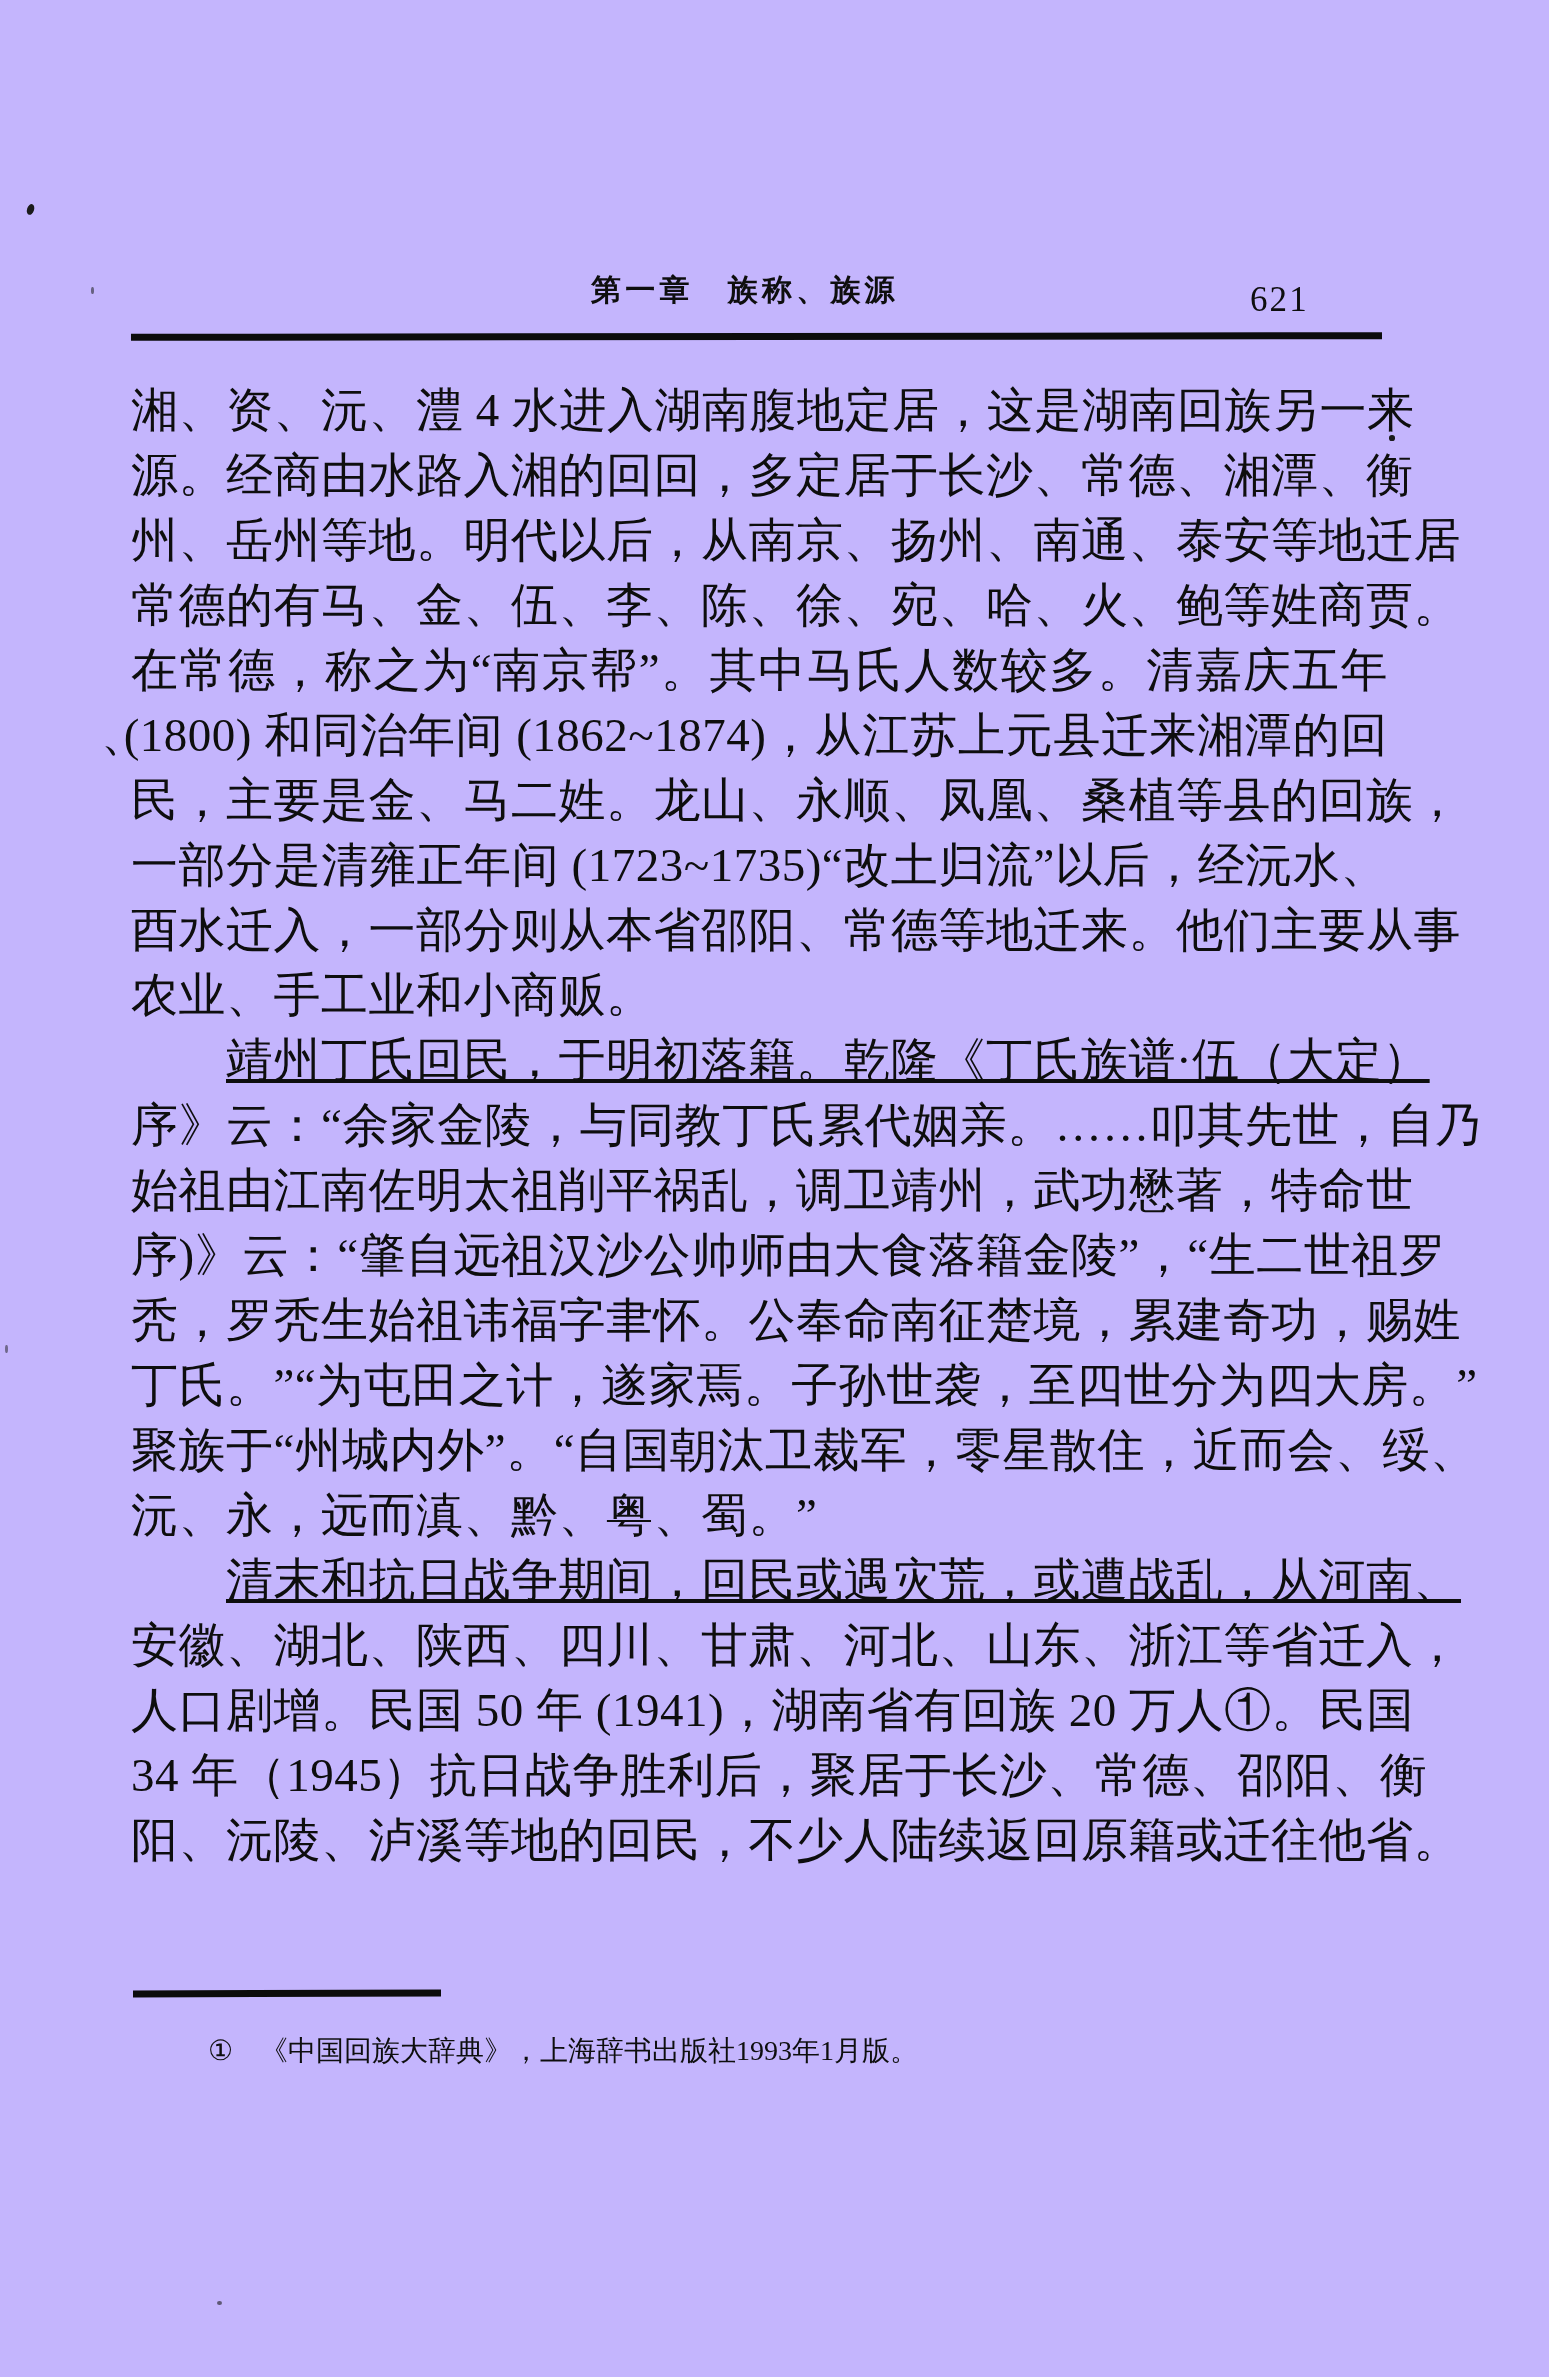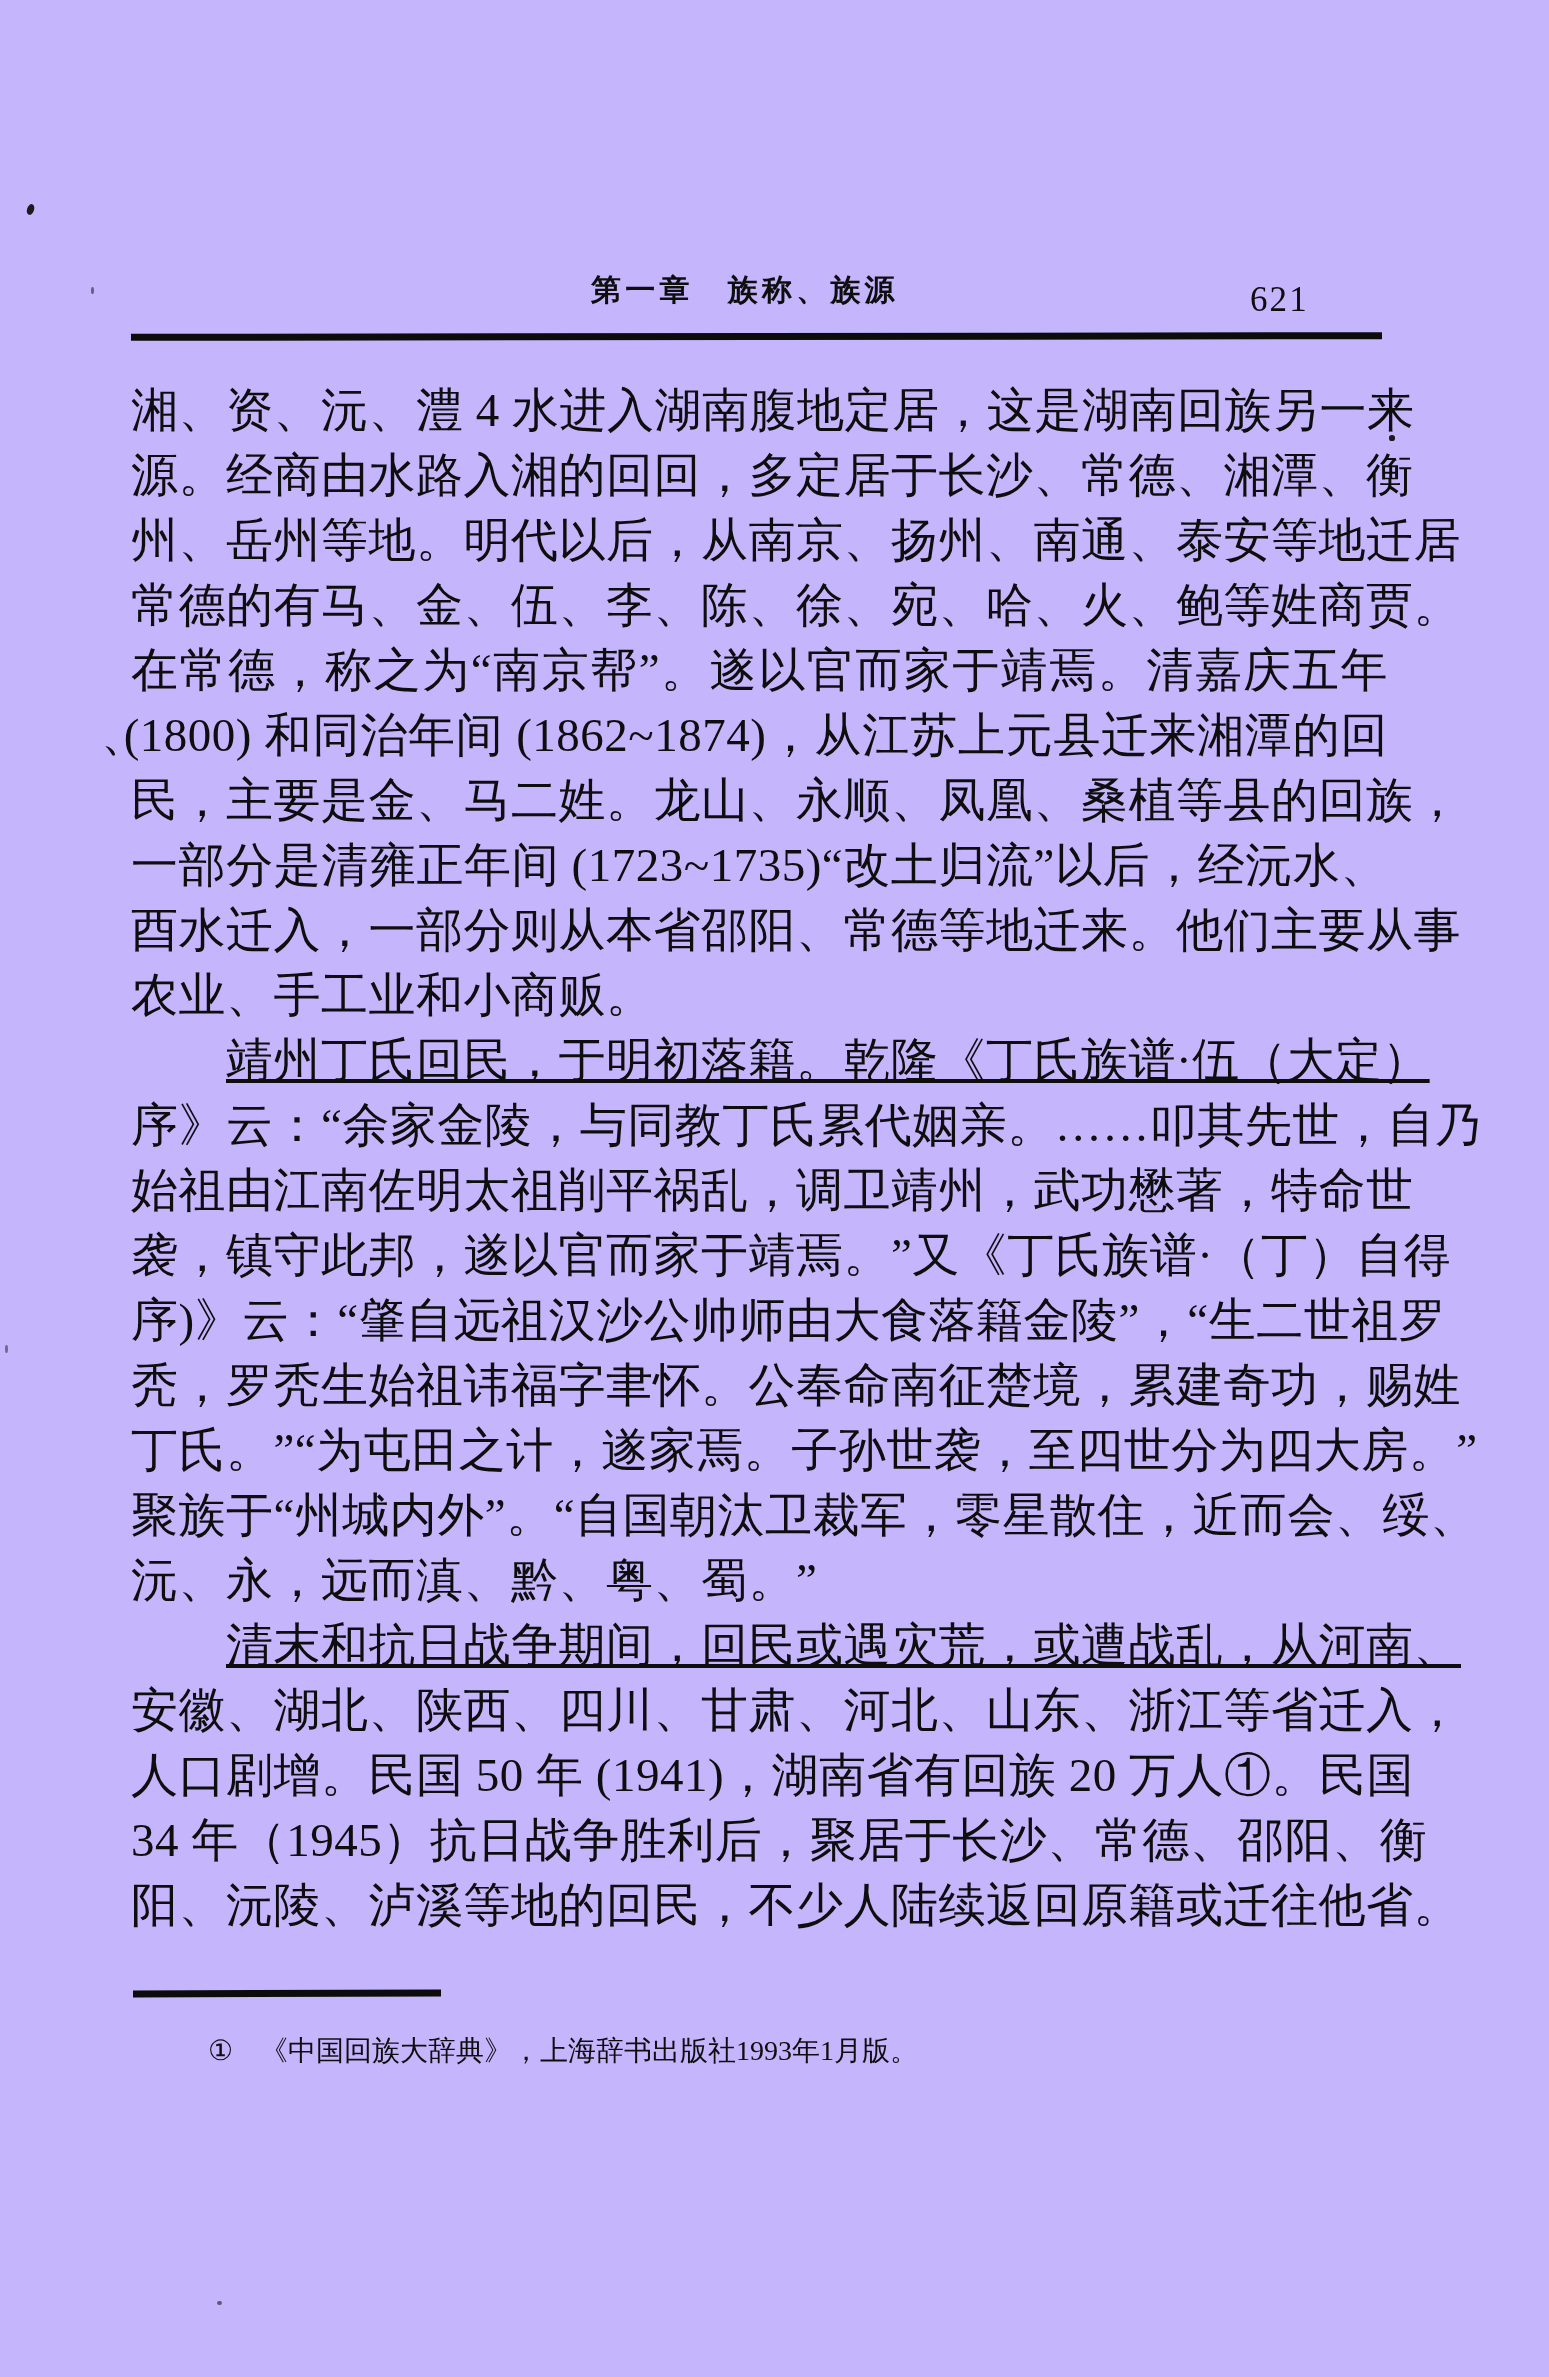--- a/index.html
+++ b/index.html
@@ -72,30 +72,29 @@
   <div class="page-number">621</div>
   <div class="header-rule"></div>
 
   <div class="margin-mark">、</div>
 
   <div class="body-text">
       <div class="line">湘、资、沅、澧 4 水进入湖南腹地定居，这是湖南回族另一来</div>
       <div class="line">源。经商由水路入湘的回回，多定居于长沙、常德、湘潭、衡</div>
       <div class="line">州、岳州等地。明代以后，从南京、扬州、南通、泰安等地迁居</div>
       <div class="line">常德的有马、金、伍、李、陈、徐、宛、哈、火、鲍等姓商贾。</div>
-      <div class="line">在常德，称之为“南京帮”。遂以官而家于靖焉。清嘉庆五年</div>
+      <div class="line">在常德，称之为“南京帮”。其中马氏人数较多。清嘉庆五年</div>
       <div class="line out">(1800) 和同治年间 (1862~1874)，从江苏上元县迁来湘潭的回</div>
       <div class="line">民，主要是金、马二姓。龙山、永顺、凤凰、桑植等县的回族，</div>
       <div class="line">一部分是清雍正年间 (1723~1735)“改土归流”以后，经沅水、</div>
       <div class="line">酉水迁入，一部分则从本省邵阳、常德等地迁来。他们主要从事</div>
       <div class="line short">农业、手工业和小商贩。</div>
       <div class="line ind">靖州丁氏回民，于明初落籍。乾隆《丁氏族谱·伍（大定）</div>
       <div class="line">序》云：“余家金陵，与同教丁氏累代姻亲。……叩其先世，自乃</div>
       <div class="line">始祖由江南佐明太祖削平祸乱，调卫靖州，武功懋著，特命世</div>
-      <div class="line">袭，镇守此邦，遂以官而家于靖焉。”又《丁氏族谱·（丁）自得</div>
       <div class="line">序)》云：“肇自远祖汉沙公帅师由大食落籍金陵”，“生二世祖罗</div>
       <div class="line">秃，罗秃生始祖讳福字聿怀。公奉命南征楚境，累建奇功，赐姓</div>
       <div class="line">丁氏。”“为屯田之计，遂家焉。子孙世袭，至四世分为四大房。”</div>
       <div class="line">聚族于“州城内外”。“自国朝汰卫裁军，零星散住，近而会、绥、</div>
       <div class="line short">沅、永，远而滇、黔、粤、蜀。”</div>
       <div class="line ind">清末和抗日战争期间，回民或遇灾荒，或遭战乱，从河南、</div>
       <div class="line">安徽、湖北、陕西、四川、甘肃、河北、山东、浙江等省迁入，</div>
       <div class="line">人口剧增。民国 50 年 (1941)，湖南省有回族 20 万人①。民国</div>
       <div class="line">34 年（1945）抗日战争胜利后，聚居于长沙、常德、邵阳、衡</div>
       <div class="line">阳、沅陵、泸溪等地的回民，不少人陆续返回原籍或迁往他省。</div>

